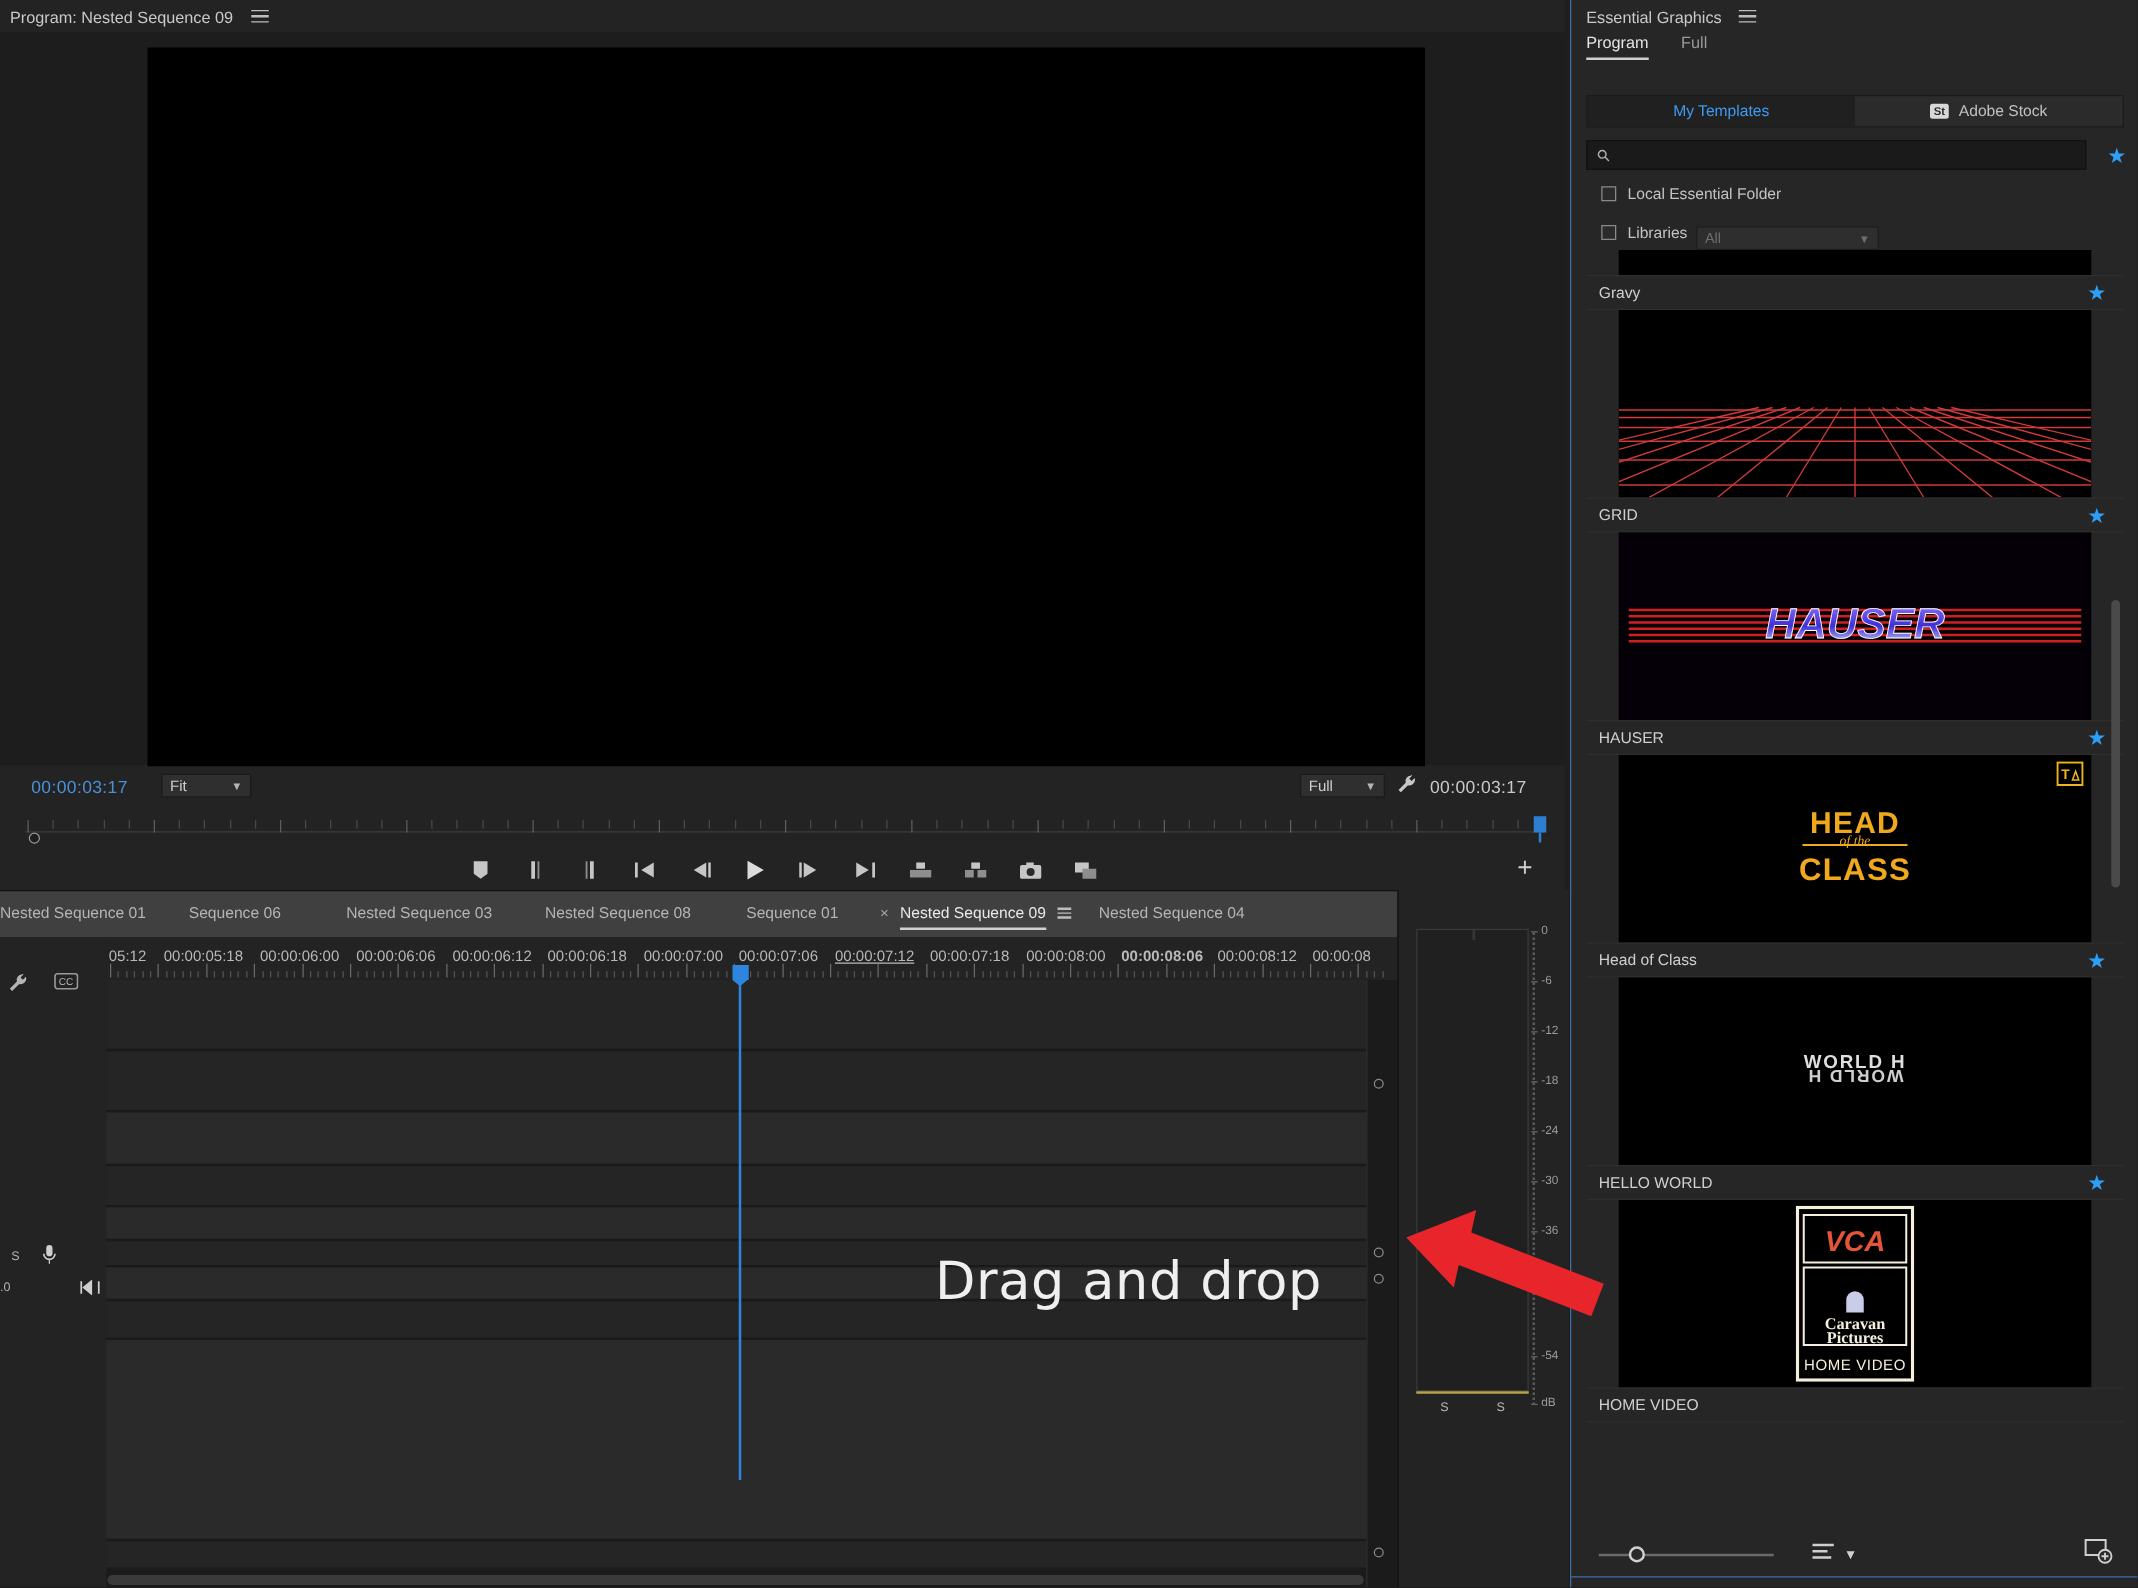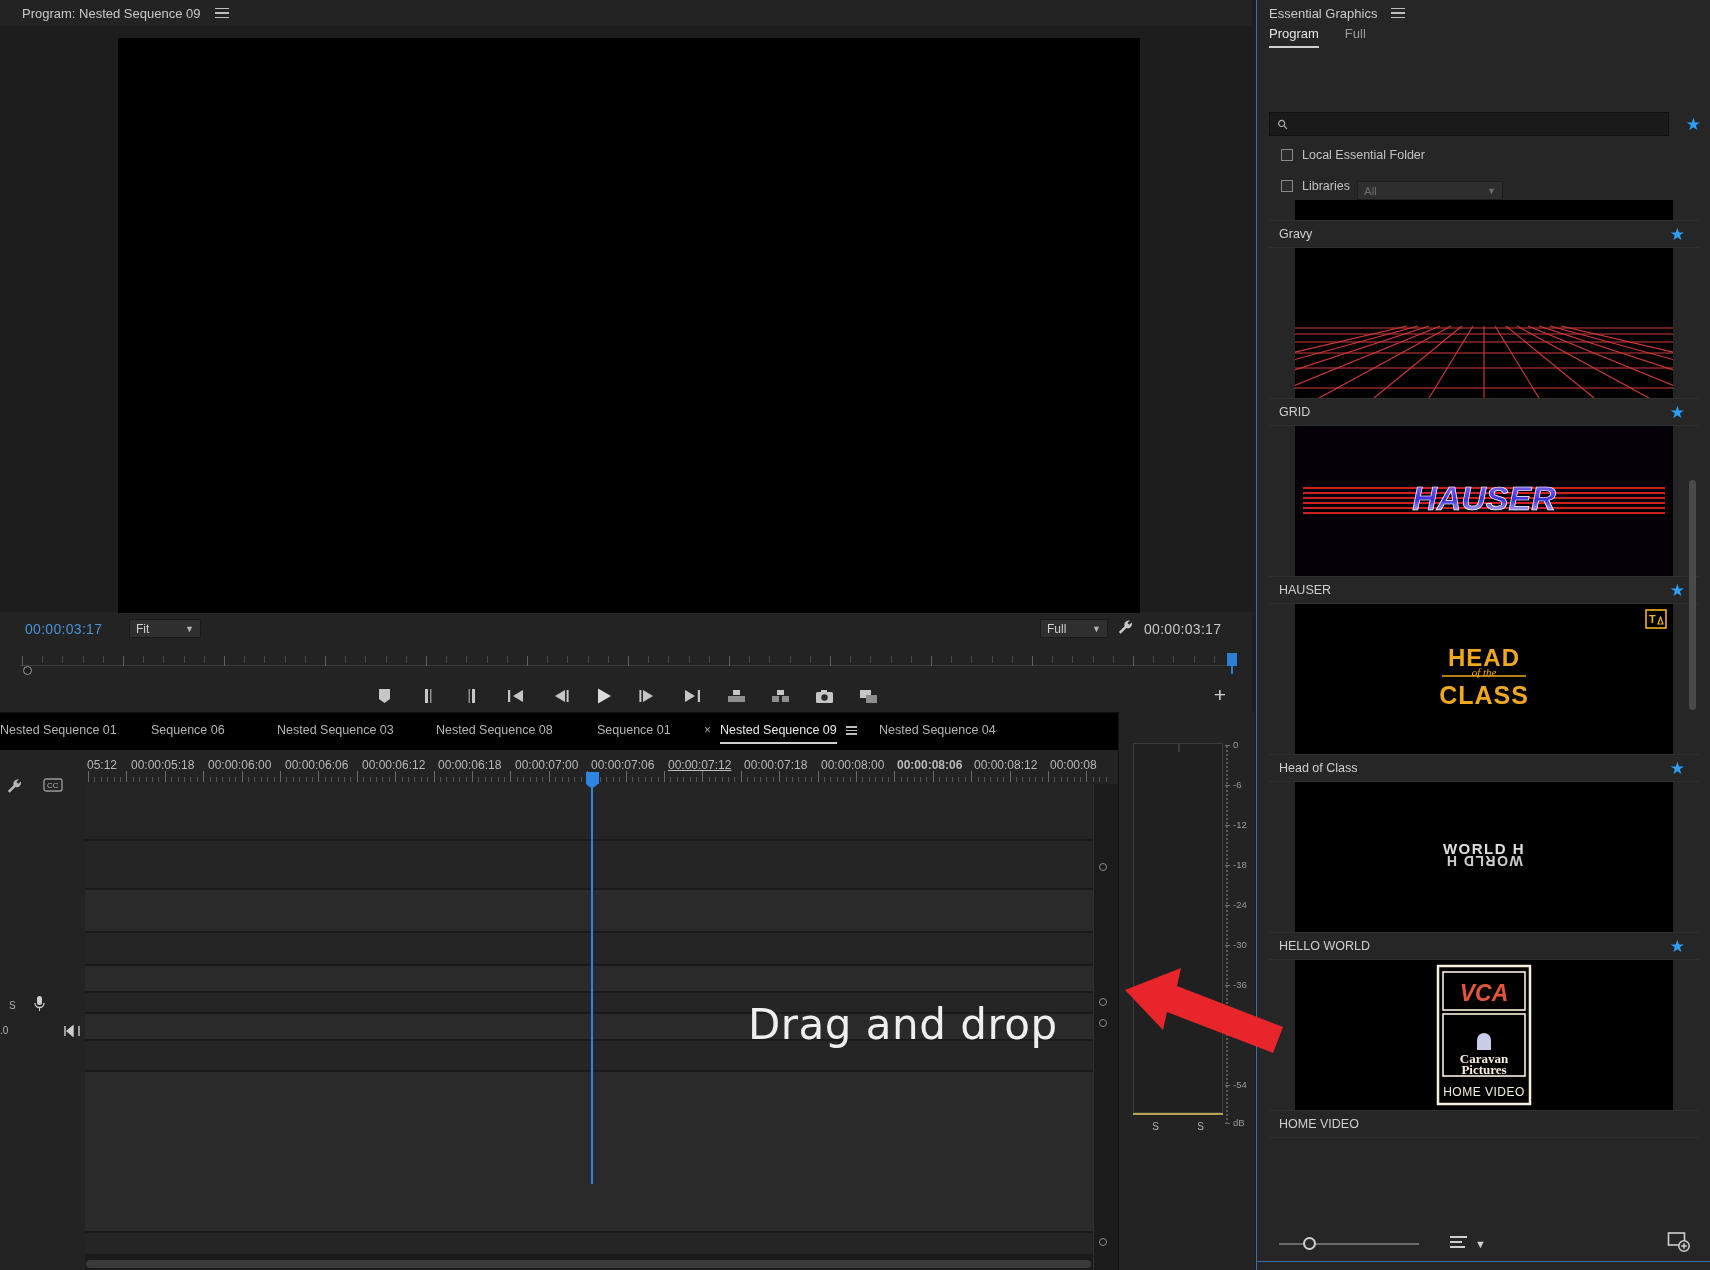--- a/index.html
+++ b/index.html
@@ -12,21 +12,21 @@
   }
   .app { position: relative; width: 1710px; height: 1270px; }
 
   
   .program-panel {
     position: absolute; left: 0; top: 0; width: 1252px; height: 770px;
     background: #232323;
   }
   .panel-header {
     height: 26px; display: flex; align-items: center;
-    padding-left: 22px; gap: 14px;
+    padding-left: 8px; gap: 14px;
     background: #232323;
   }
   .panel-title { font-size: 13px; color: #c9c9c9; }
   .hamburger {
     width: 14px; height: 11px; position: relative; cursor: pointer;
   }
   .hamburger i {
     position: absolute; left: 0; width: 14px; height: 1.5px; background: #bdbdbd;
   }
   .hamburger i:nth-child(1){ top: 0; }
@@ -92,21 +92,21 @@
   .plus-btn { position: absolute; right: 26px; top: 9px; font-size: 21px;
               color: #cfcfcf; cursor: pointer; line-height: 20px; }
 
   
   .timeline-panel {
     position: absolute; left: 0; top: 712px; width: 1118px; height: 558px;
     background: #232323;
   }
   .seq-tabs {
     position: absolute; left: 0; top: 0; width: 1118px; height: 38px;
-    border-top: 1px solid #111; background: #000000; text-align: center;
+    border-top: 1px solid #111; background: #404040; text-align: center;
   }
   .seq-tab {
     position: absolute; top: 10px; font-size: 12.5px; color: #b4b4b4;
     cursor: pointer; white-space: nowrap;
   }
   .seq-tab.active { color: #e8e8e8; }
   .seq-tab.active .lbl { border-bottom: 2px solid #cfcfcf; padding-bottom: 5px; }
   .seq-tab .x { color: #a7a7a7; margin-right: 9px; font-size: 12px; }
   .seq-tab .mini-ham { display: inline-block; width: 11px; height: 9px;
     position: relative; margin-left: 9px; vertical-align: middle; }
@@ -806,20 +806,29 @@
           <i></i>
           <i></i>
         </span>
     </div>
 
     <div class="eg-tabs">
       <span class="eg-tab active">Program</span>
       <span class="eg-tab">Full</span>
     </div>
 
+    <div class="seg-ctrl">
+      <div class="seg-btn active">
+        <span>My Templates</span>
+      </div>
+      <div class="seg-btn">
+        <span class="st-badge">St</span>
+        <span>Adobe Stock</span>
+      </div>
+    </div>
 
     <div class="search-row">
       <div class="search-box">
         <span class="search-glyph">⚲</span>
         <input type="text" style="background: transparent; border: 0px; outline: 0px; color: rgb(208, 208, 208); font-size: 12px; font-family: &quot;Liberation Sans&quot;, sans-serif; margin-left: 6px; width: 330px;" placeholder="">
       </div>
       <span class="star hdr">★</span>
     </div>
 
     <div class="chk-row" style="top:148px;">

